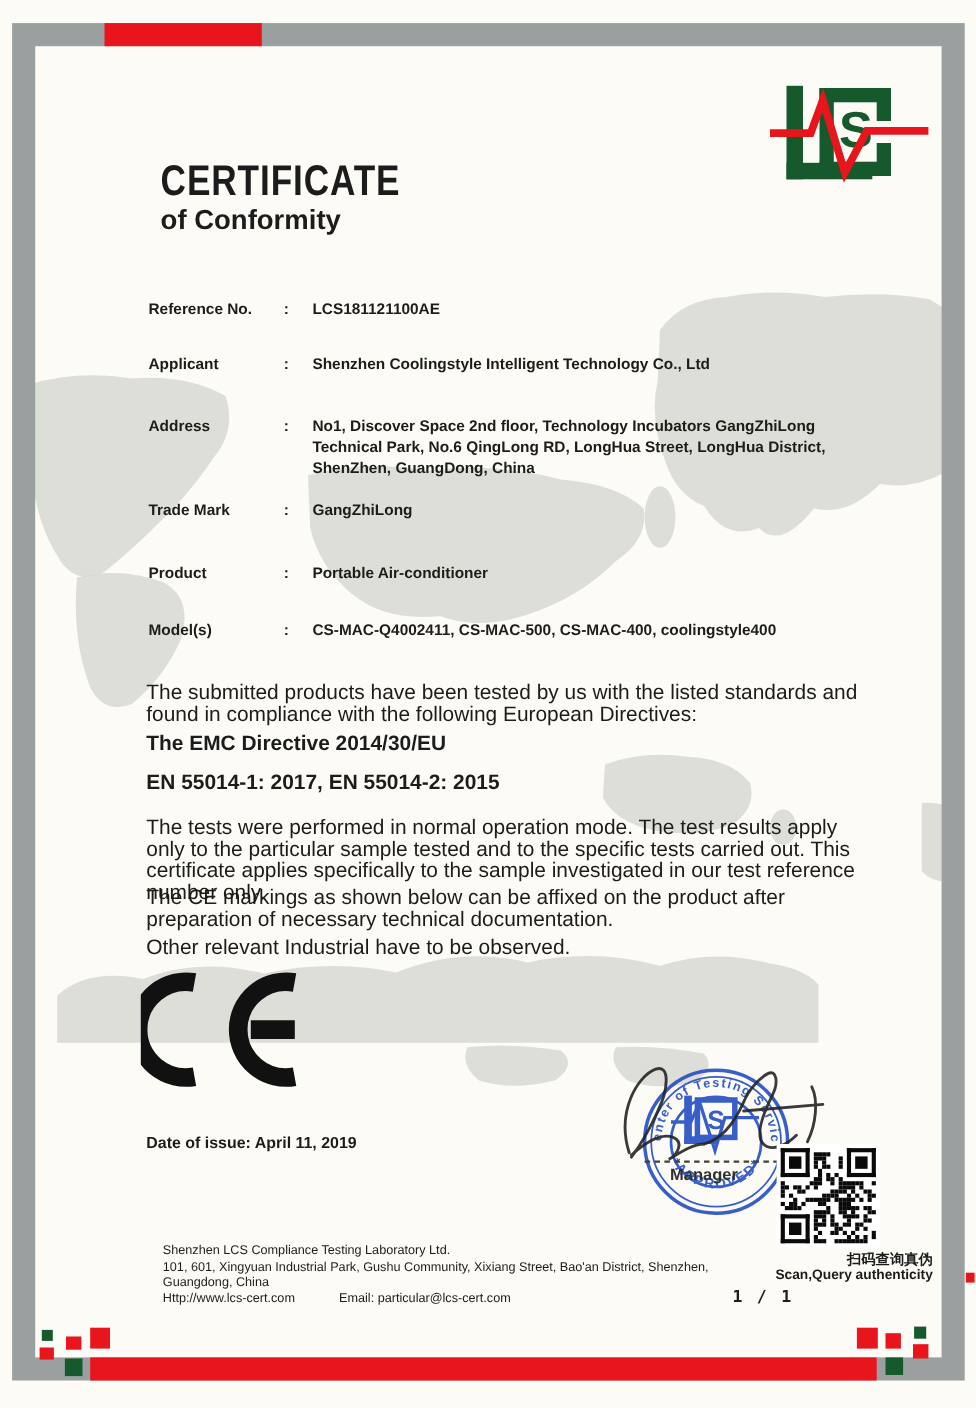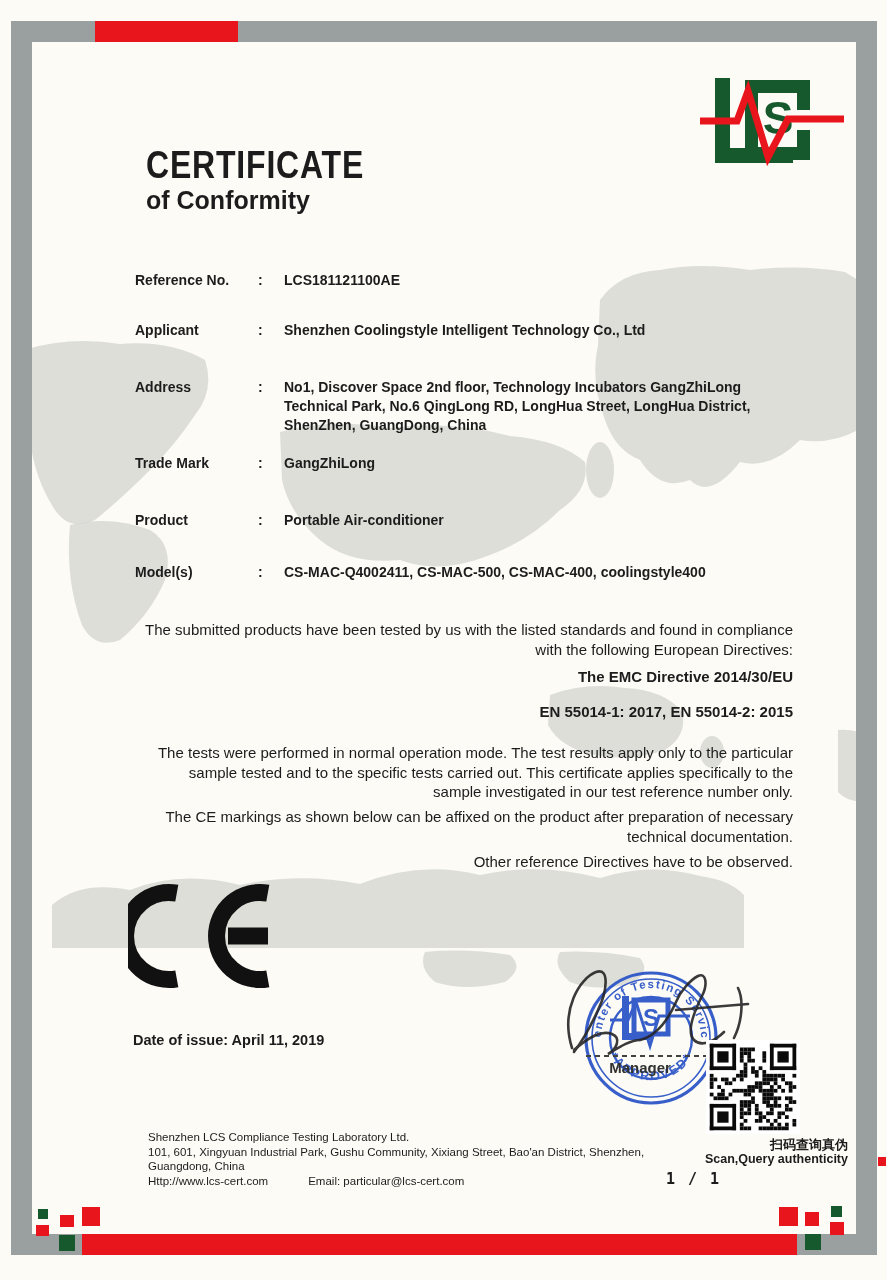--- a/index.html
+++ b/index.html
@@ -30,21 +30,21 @@
     letter-spacing:1px; transform:scaleX(.82); transform-origin:left top; z-index:5; }
   #title-sub { left:146px; top:186px; font-size:25px; font-weight:bold; z-index:5; }
 
   
   .field { left:135px; width:650px; z-index:5; font-size:14px; font-weight:bold; line-height:19px; }
   .field .lab { position:absolute; left:0; top:0; width:120px; }
   .field .col { position:absolute; left:123px; top:0; }
   .field .val { position:absolute; left:149px; top:0; width:500px; }
 
   
-  .para { left:145px; width:648px; font-size:15px; line-height:19.5px; z-index:5;text-align:right; }
+  .para { left:133px; width:648px; font-size:19px; line-height:19.5px; z-index:5; }
   .para.b { font-weight:bold; }
 
   
   #ce { left:128px; top:883px; z-index:5; }
   #date-line { left:133px; top:1032px; font-size:14.5px; font-weight:bold; z-index:5; }
 
   
   #stamp { left:548px; top:952px; z-index:6; }
   #qr { left:706px; top:1040px; z-index:7; background:#fff; }
   #qr-cap-zh { left:688px; top:1136px; width:160px; text-align:right;
@@ -149,21 +149,21 @@
     <span class="lab">Model(s)</span>
     <span class="col">:</span>
     <span class="val">CS-MAC-Q4002411, CS-MAC-500, CS-MAC-400, coolingstyle400</span>
   </div>
 
   <div class="abs para" style="top:620px;">The submitted products have been tested by us with the listed standards and found in compliance with the following European Directives:</div>
   <div class="abs para b" style="top:667px;">The EMC Directive 2014/30/EU</div>
   <div class="abs para b" style="top:702px;">EN 55014-1: 2017, EN 55014-2: 2015</div>
   <div class="abs para" style="top:743px;">The tests were performed in normal operation mode. The test results apply only to the particular sample tested and to the specific tests carried out. This certificate applies specifically to the sample investigated in our test reference number only.</div>
   <div class="abs para" style="top:807px;">The CE markings as shown below can be affixed on the product after preparation of necessary technical documentation.</div>
-  <div class="abs para" style="top:852px;">Other reference Directives have to be observed.</div>
+  <div class="abs para" style="top:852px;">Other relevant Industrial have to be observed.</div>
 
   <svg id="ce" class="abs" width="150" height="106" viewBox="0 0 150 106" aria-label="CE">
     <path d="M 48.8 10.2 A 43.5 43.5 0 1 0 48.8 95.8" fill="none" stroke="#111" stroke-width="17"></path>
     <path d="M 139.8 10.2 A 43.5 43.5 0 1 0 139.8 95.8" fill="none" stroke="#111" stroke-width="17"></path>
     <line x1="100" y1="53" x2="140" y2="53" stroke="#111" stroke-width="17"></line>
   </svg>
 
   <div id="date-line" class="abs">Date of issue: April 11, 2019</div>
 
   <svg id="stamp" class="abs" width="235" height="175" viewBox="548 952 235 175" opacity="0.93">

